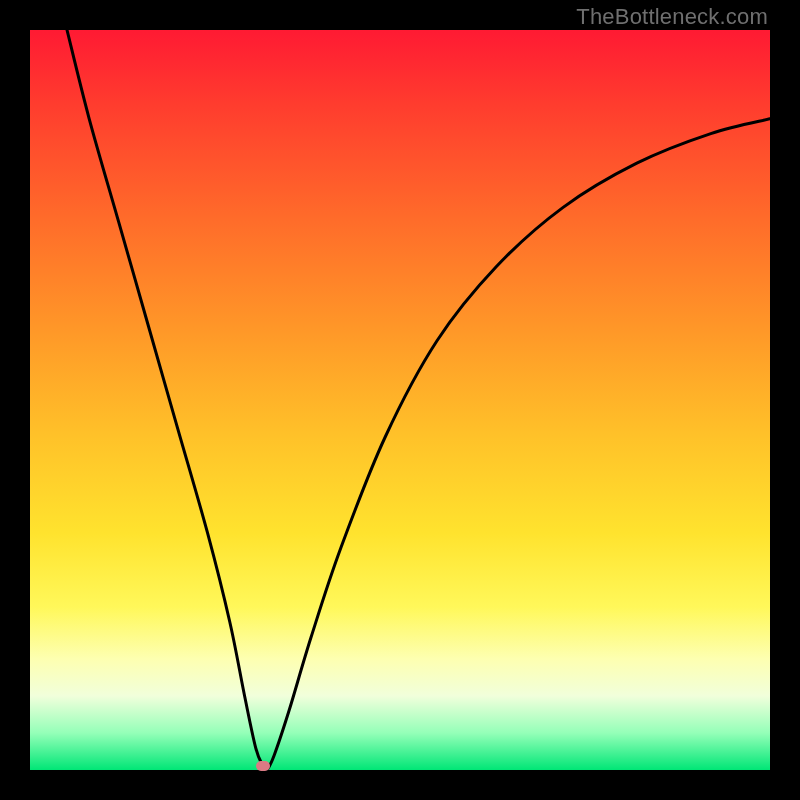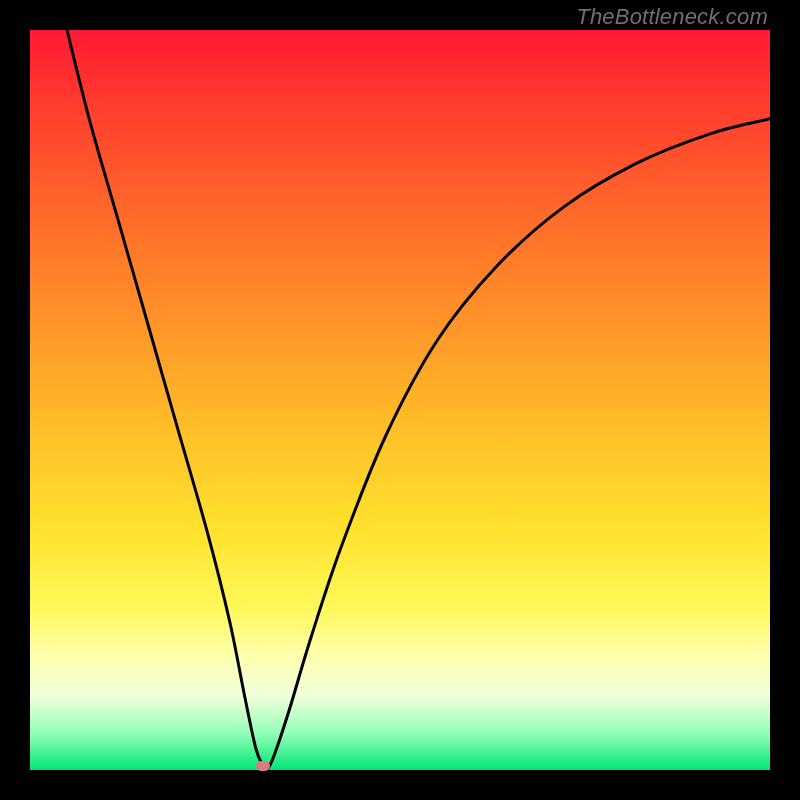--- a/index.html
+++ b/index.html
@@ -9,21 +9,20 @@
     height: 800px;
     background: #000;
     overflow: hidden;
     font-family: Arial, Helvetica, sans-serif;
   }
   .outer {
     position: relative;
     width: 800px;
     height: 680px;
     background: #000;
-    font-style: italic;
   }
   .plot {
     position: absolute;
     left: 30px;
     top: 30px;
     width: 740px;
     height: 740px;
     
     background: linear-gradient(
       to bottom,

